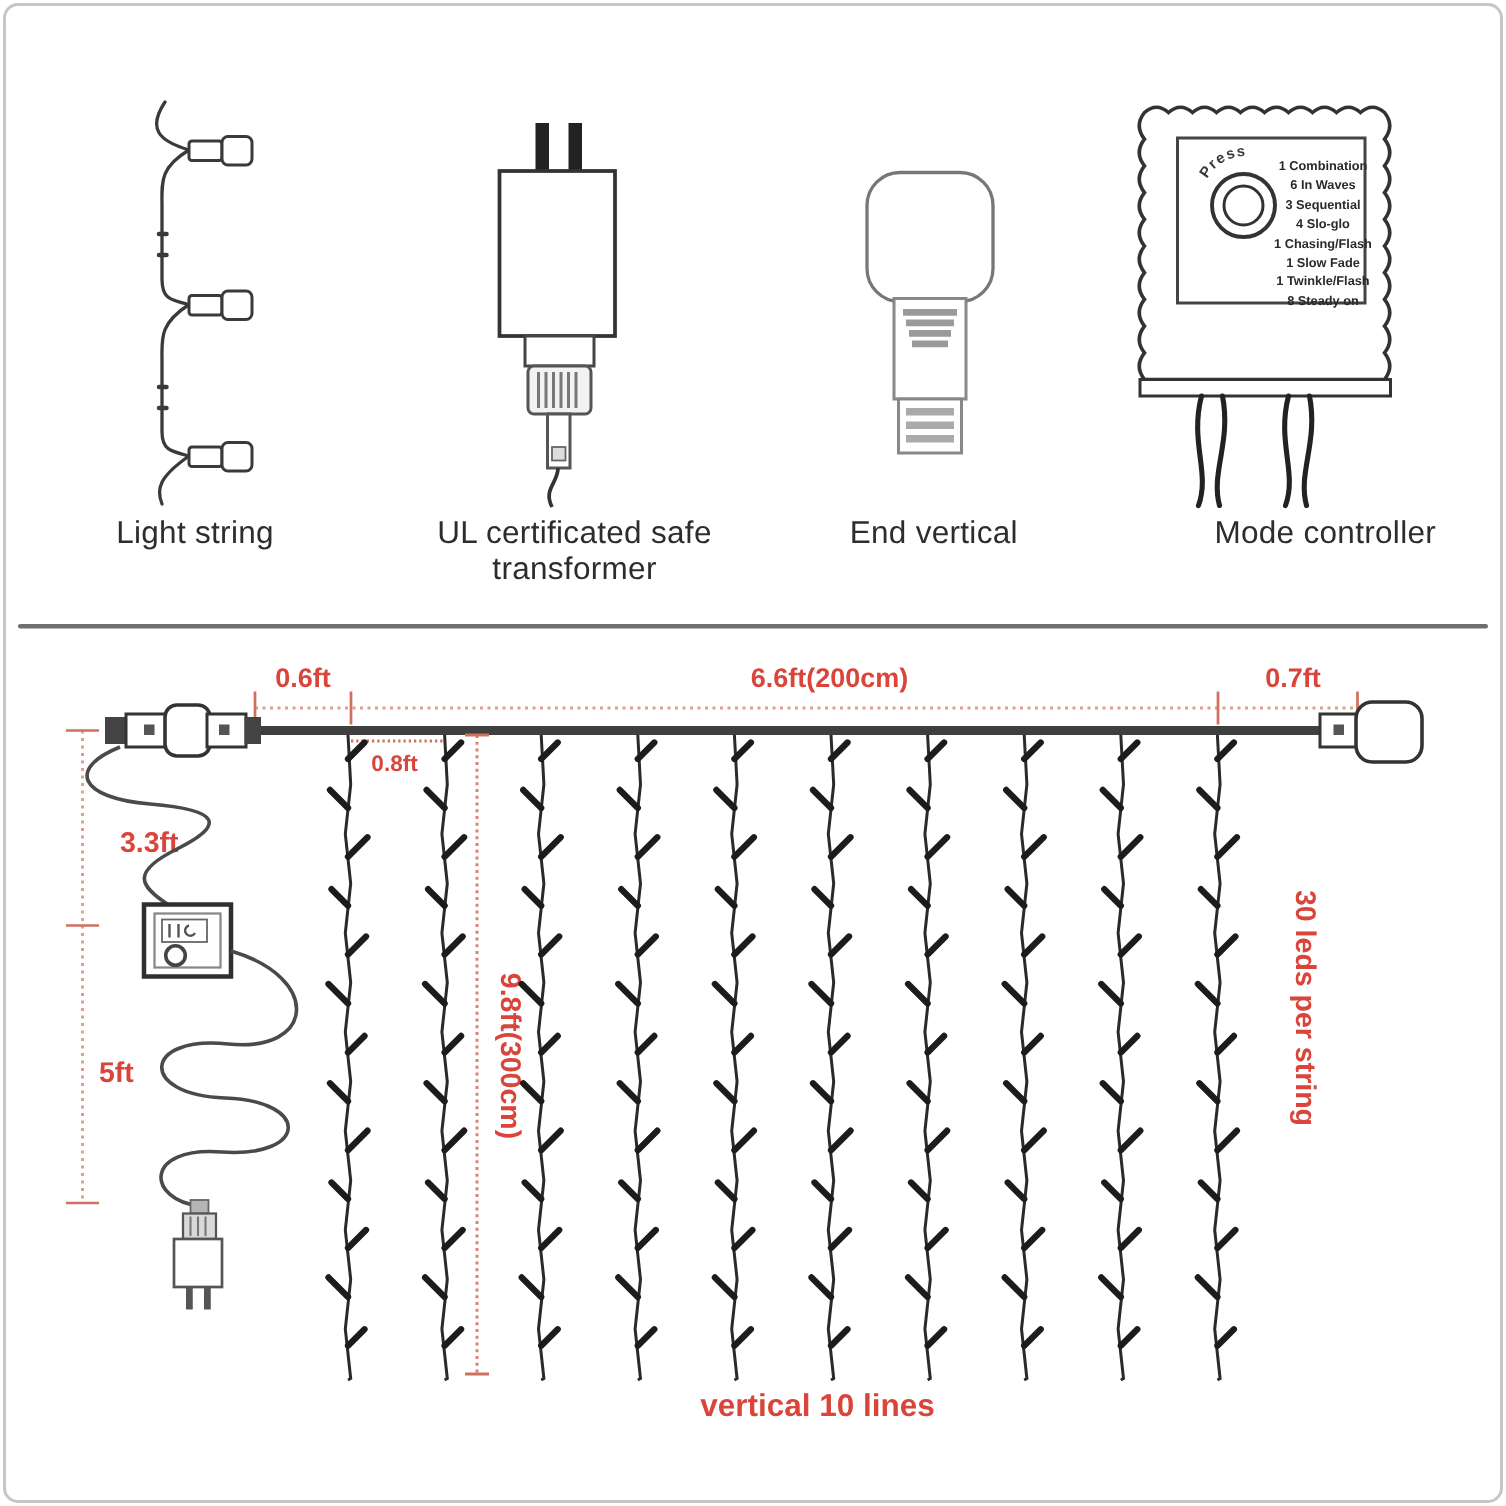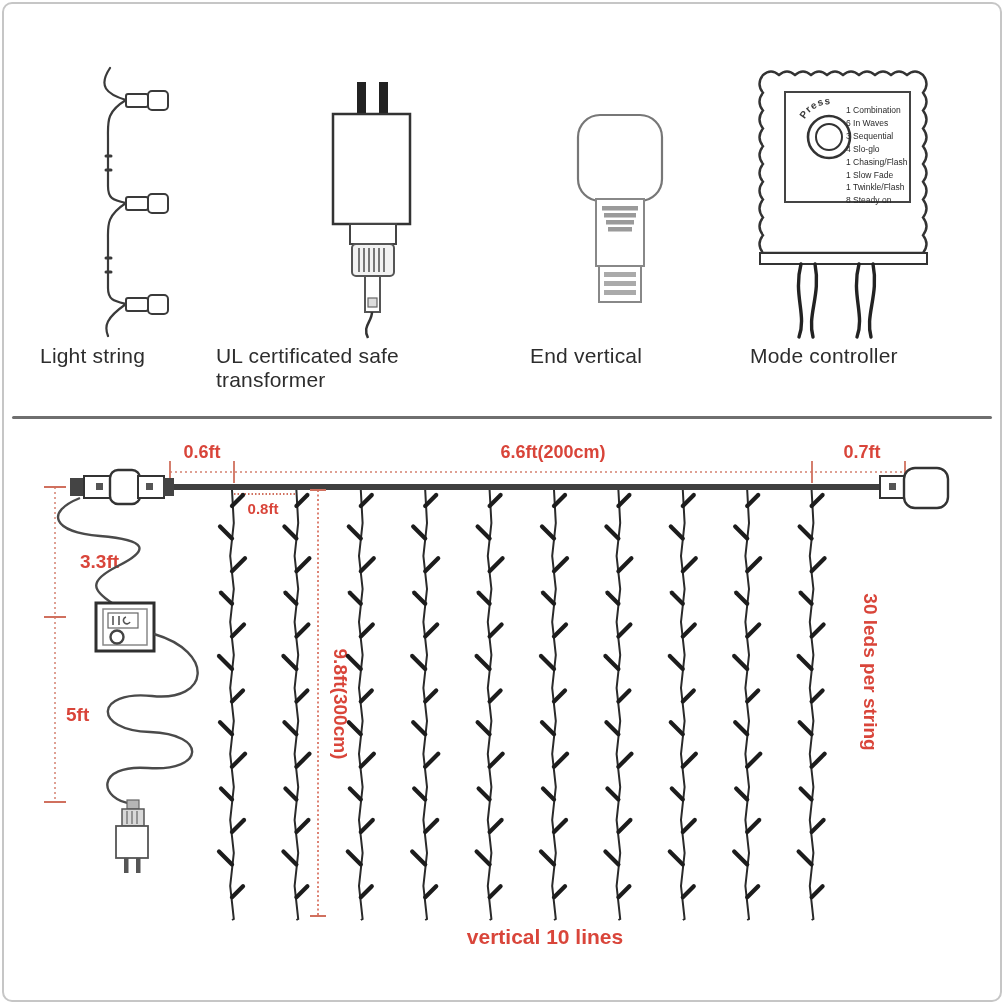--- a/index.html
+++ b/index.html
@@ -3,26 +3,26 @@
 <meta charset="utf-8">
 <style>
   html,body{margin:0;padding:0;}
   body{
     width:1004px;height:1004px;position:relative;background:#ffffff;
     font-family:"Liberation Sans",sans-serif;overflow:hidden;
   }
   .frame{position:absolute;inset:2px;border:2px solid #c6c6c6;border-radius:10px;pointer-events:none;}
   .fig{position:absolute;}
   .fig-label{
-    position:absolute;font-size:21px;color:#2d2d2d;letter-spacing:0.2px;
+    position:absolute;text-align:center;font-size:21px;color:#2d2d2d;letter-spacing:0.2px;
   }
   .divider{position:absolute;left:12px;top:416px;width:980px;height:3px;background:#6f6f6f;border-radius:2px;}
   .mode-list{
     position:absolute;left:846px;top:104px;width:72px;
-    font-size:8.5px;line-height:12.9px;font-weight:400;color:#2a2a2a;white-space:nowrap;
+    font-size:8.5px;line-height:12.9px;font-weight:700;color:#2a2a2a;white-space:nowrap;text-align:center;
   }
   svg text.red{fill:#d9453a;font-weight:bold;font-family:"Liberation Sans",sans-serif;}
 </style>
 </head>
 <body>
 
 <div class="frame"></div>
 
 <svg class="fig" style="left:60px;top:60px" width="180" height="280" viewBox="0 0 180 280">
   <g fill="none" stroke="#3a3a3a" stroke-width="2.2" stroke-linecap="round">
@@ -100,23 +100,23 @@
     <div>6 In Waves</div>
     <div>3 Sequential</div>
     <div>4 Slo-glo</div>
     <div>1 Chasing/Flash</div>
     <div>1 Slow Fade</div>
     <div>1 Twinkle/Flash</div>
     <div>8 Steady on</div>
   </div>
 
 <div class="fig-label" style="left:40px;top:344px;width:180px">Light string</div>
-<div class="fig-label" style="left:216px;top:344px;width:294px">UL certificated safe transformer</div>
+<div class="fig-label" style="left:236px;top:344px;width:294px">UL certificated safe transformer</div>
 <div class="fig-label" style="left:530px;top:344px;width:185px">End vertical</div>
-<div class="fig-label" style="left:750px;top:344px;width:195px">Mode controller</div>
+<div class="fig-label" style="left:786px;top:344px;width:195px">Mode controller</div>
 
 <div class="divider"></div>
 
 <svg class="fig" style="left:0;top:414px" width="1004" height="590" viewBox="0 0 1004 590">
 
   <g>
     <path d="M 170 58 H 905" stroke="#dfa093" stroke-width="2" stroke-dasharray="2 3" fill="none"></path>
     <path d="M 170 47 V 69 M 234 47 V 69 M 812 47 V 69 M 905 47 V 69" stroke="#d0705e" stroke-width="1.8" fill="none"></path>
     <text class="red" x="202" y="44" font-size="18" text-anchor="middle">0.6ft</text>
     <text class="red" x="553" y="44" font-size="18" text-anchor="middle">6.6ft(200cm)</text>

